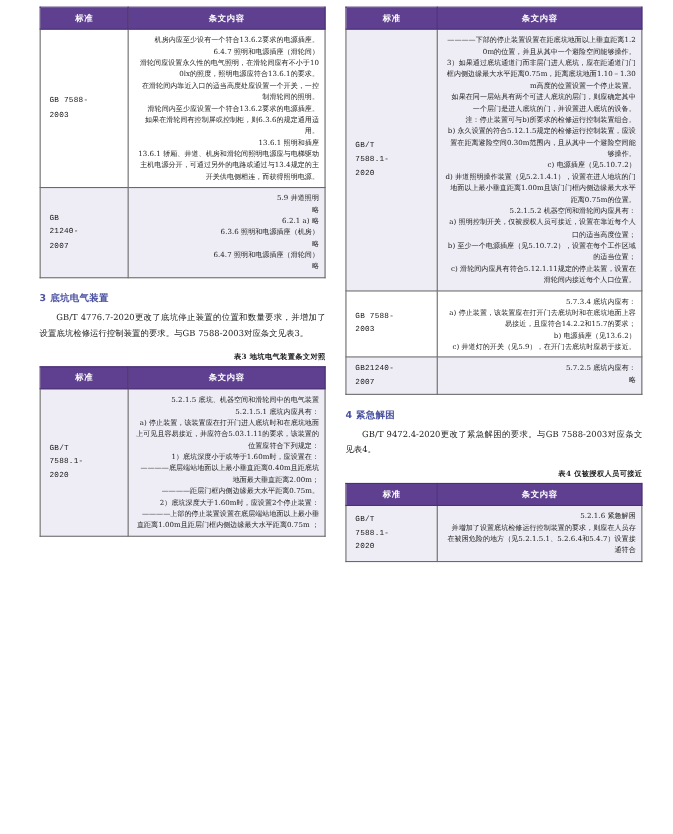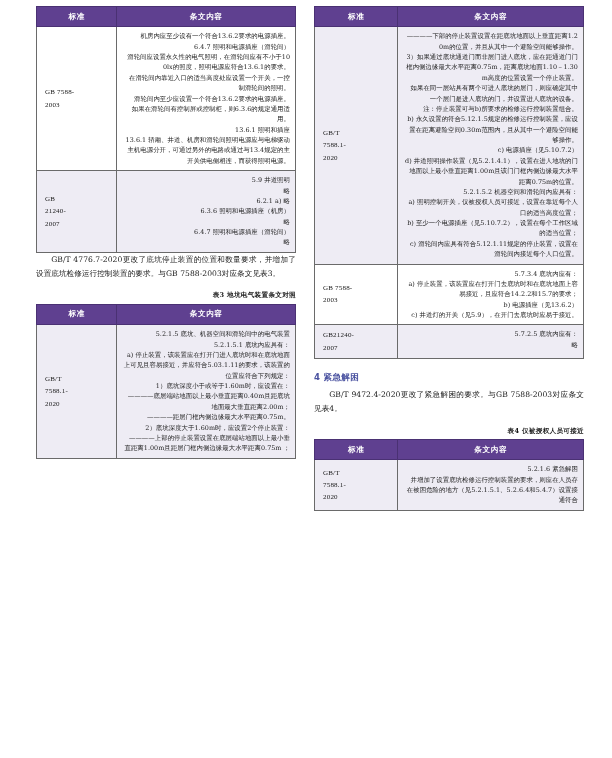--- a/index.html
+++ b/index.html
@@ -55,21 +55,21 @@
     letter-spacing: 0.6px;
   }
   table.cmp td {
     border: 0.8px solid #6a6a6a;
     padding: 4px 5px 4px 6px;
     vertical-align: middle;
     word-break: break-all;
   }
   table.cmp td.std {
     text-align: left;
-    font-family: Liberation Serif, serif;
+    font-family: Liberation Mono, monospace;
     font-size: 7px;
     letter-spacing: 0.2px;
     line-height: 1.75;
     padding-left: 8px;
     white-space: pre-line;
     vertical-align: middle;
   }
   table.cmp td.body {
     text-align: right;
     vertical-align: top;
@@ -144,20 +144,21 @@
 略
 6.2.1 a) 略
 6.3.6 照明和电源插座（机房）
 略
 6.4.7 照明和电源插座（滑轮间）
 略</td>
         </tr>
       </tbody>
     </table>
 
+    <div class="sec-head">3 底坑电气装置</div>
     <p class="para">GB/T 4776.7-2020更改了底坑停止装置的位置和数量要求，并增加了设置底坑检修运行控制装置的要求。与GB 7588-2003对应条文见表3。</p>
     <div class="tbl-caption">表3 地坑电气装置条文对照</div>
 
     <table class="cmp">
       <colgroup>
           <col class="c-std">
           <col class="c-body">
         </colgroup>
       <thead>
         <tr>

